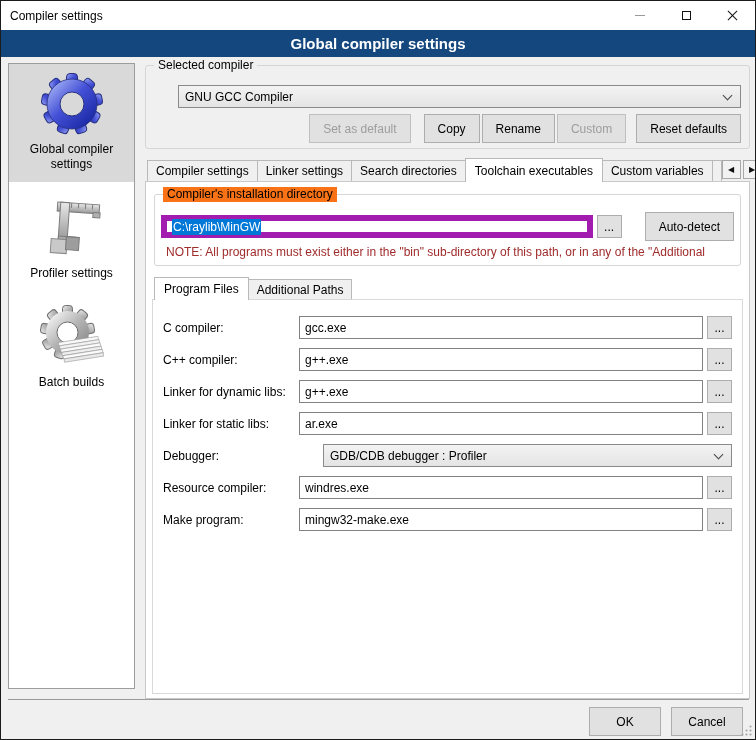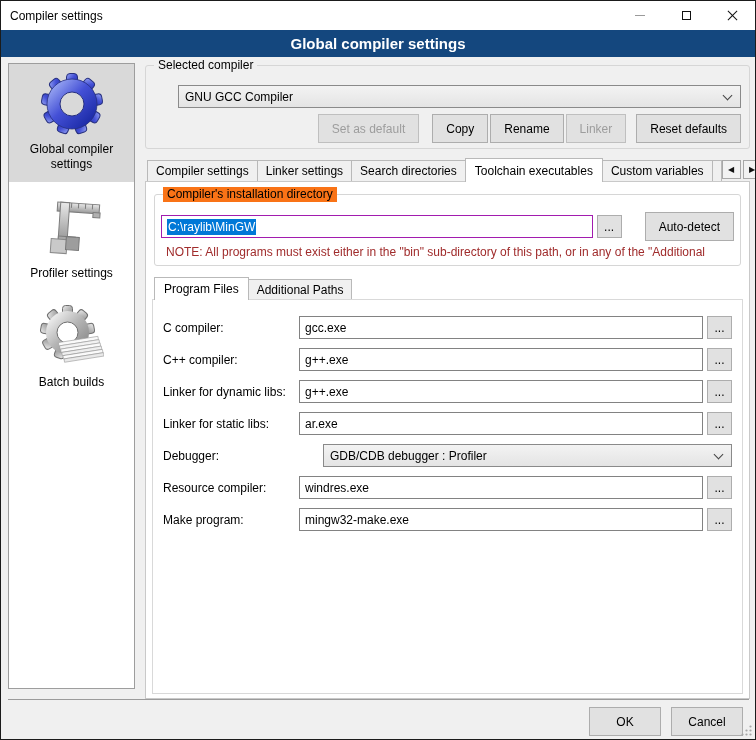--- a/index.html
+++ b/index.html
@@ -66,21 +66,21 @@
   .tab.clip { max-width:33px; overflow:hidden; padding-right:0; }
   .tab-arrows { margin-left:auto; display:flex; align-self:flex-end; margin-bottom:2px; }
   .arrow-btn { width:19px; height:19px; background:#f2f2f2; border:1px solid #a8a8a8; display:flex; align-items:center; justify-content:center; font-size:8px; color:#111; cursor:default; }
   .arrow-btn + .arrow-btn { margin-left:2px; }
 
   .page { background:#fff; border:1px solid #c9c9c9; height:518px; position:relative; }
 
   .group2 { margin:12px 8px 0; padding:17px 6px 6px; background:#fff; }
   .dir-row { display:flex; align-items:center; }
   .text-input { height:23px; border:1px solid #828282; background:#fff; font-family:"Liberation Sans",sans-serif; font-size:12px; padding:0 5px; display:flex; align-items:center; }
-  .dir-input { flex:1; border:1px solid #a21caf; }
+  .dir-input { flex:1; border:6px solid #a21caf; }
   .selected-text { background:#0078d7; color:#fff; padding:1px 1px; white-space:nowrap; }
   .browse-btn { width:25px; height:23px; padding:0; margin-left:4px; flex:none; }
   .autodetect-btn { margin-left:23px; flex:none; }
   .note { color:#a02c2c; margin:4px 0 0 5px; white-space:nowrap; overflow:hidden; }
 
   .inner-tabs { margin:10px 0 0 8px; padding-left:0; height:23px; }
   .inner-tabs .tab { height:20px; }
   .inner-tabs .tab.active { height:23px; }
   .inner-panel { margin:0 6px; border:1px solid #d9d9d9; background:#fff; height:395px; padding:16px 10px; }
 
@@ -213,21 +213,21 @@
       <div class="group group1 on-gray">
         <span class="group-label">Selected compiler</span>
         <div class="combo">
           <span class="combo-text">GNU GCC Compiler</span>
           <span class="chev"></span>
         </div>
         <div class="btn-row">
           <button class="btn disabled gap-r">Set as default</button>
           <button class="btn">Copy</button>
           <button class="btn">Rename</button>
-          <button class="btn disabled">Linker</button>
+          <button class="btn disabled">Custom</button>
           <button class="btn gap-l">Reset defaults</button>
         </div>
       </div>
 
       <div class="tabs">
         <div class="tab">
             <span>Compiler settings</span>
           </div>
         <div class="tab">
             <span>Linker settings</span>

